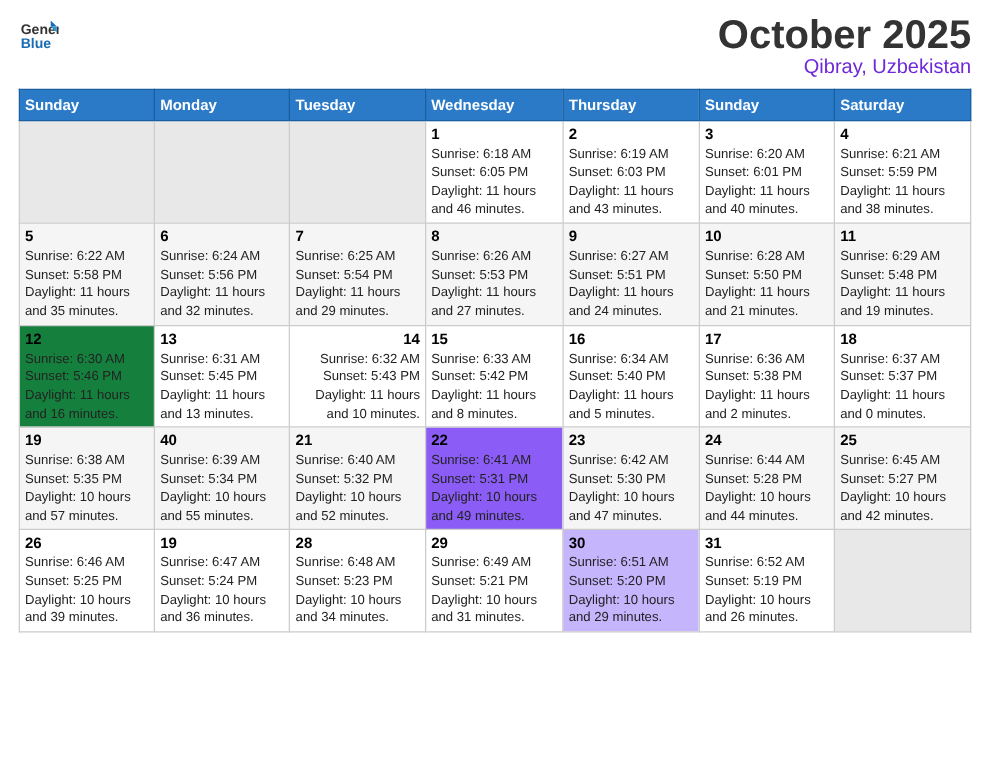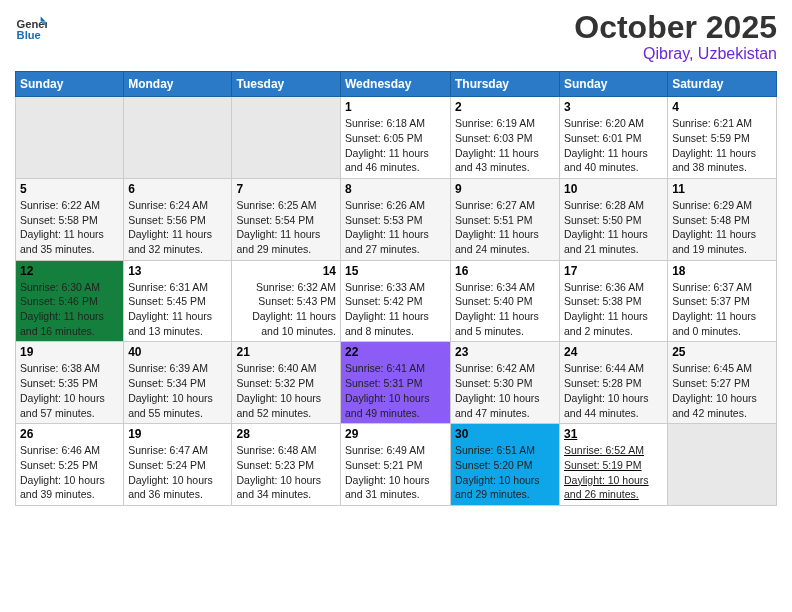--- a/index.html
+++ b/index.html
@@ -298,27 +298,27 @@
           <div class="day-info">
             Sunrise: 6:48 AM<br>Sunset: 5:23 PM<br>Daylight: 10 hours and 34 minutes.
           </div>
         </td>
           <td style="background: rgb(255, 255, 255);">
           <div class="day-number">29</div>
           <div class="day-info">
             Sunrise: 6:49 AM<br>Sunset: 5:21 PM<br>Daylight: 10 hours and 31 minutes.
           </div>
         </td>
-          <td style="background: #0ea5e9;">
+          <td style="background: #c4b5fd;">
           <div class="day-number">30</div>
           <div class="day-info">
             Sunrise: 6:51 AM<br>Sunset: 5:20 PM<br>Daylight: 10 hours and 29 minutes.
           </div>
         </td>
-          <td style="background: rgb(255, 255, 255); text-decoration: underline;">
+          <td style="background: rgb(255, 255, 255);">
           <div class="day-number">31</div>
           <div class="day-info">
             Sunrise: 6:52 AM<br>Sunset: 5:19 PM<br>Daylight: 10 hours and 26 minutes.
           </div>
         </td>
           <td class="empty-cell" style="background: rgb(232, 232, 232);"></td>
         </tr>
       </tbody>
   </table>
 

